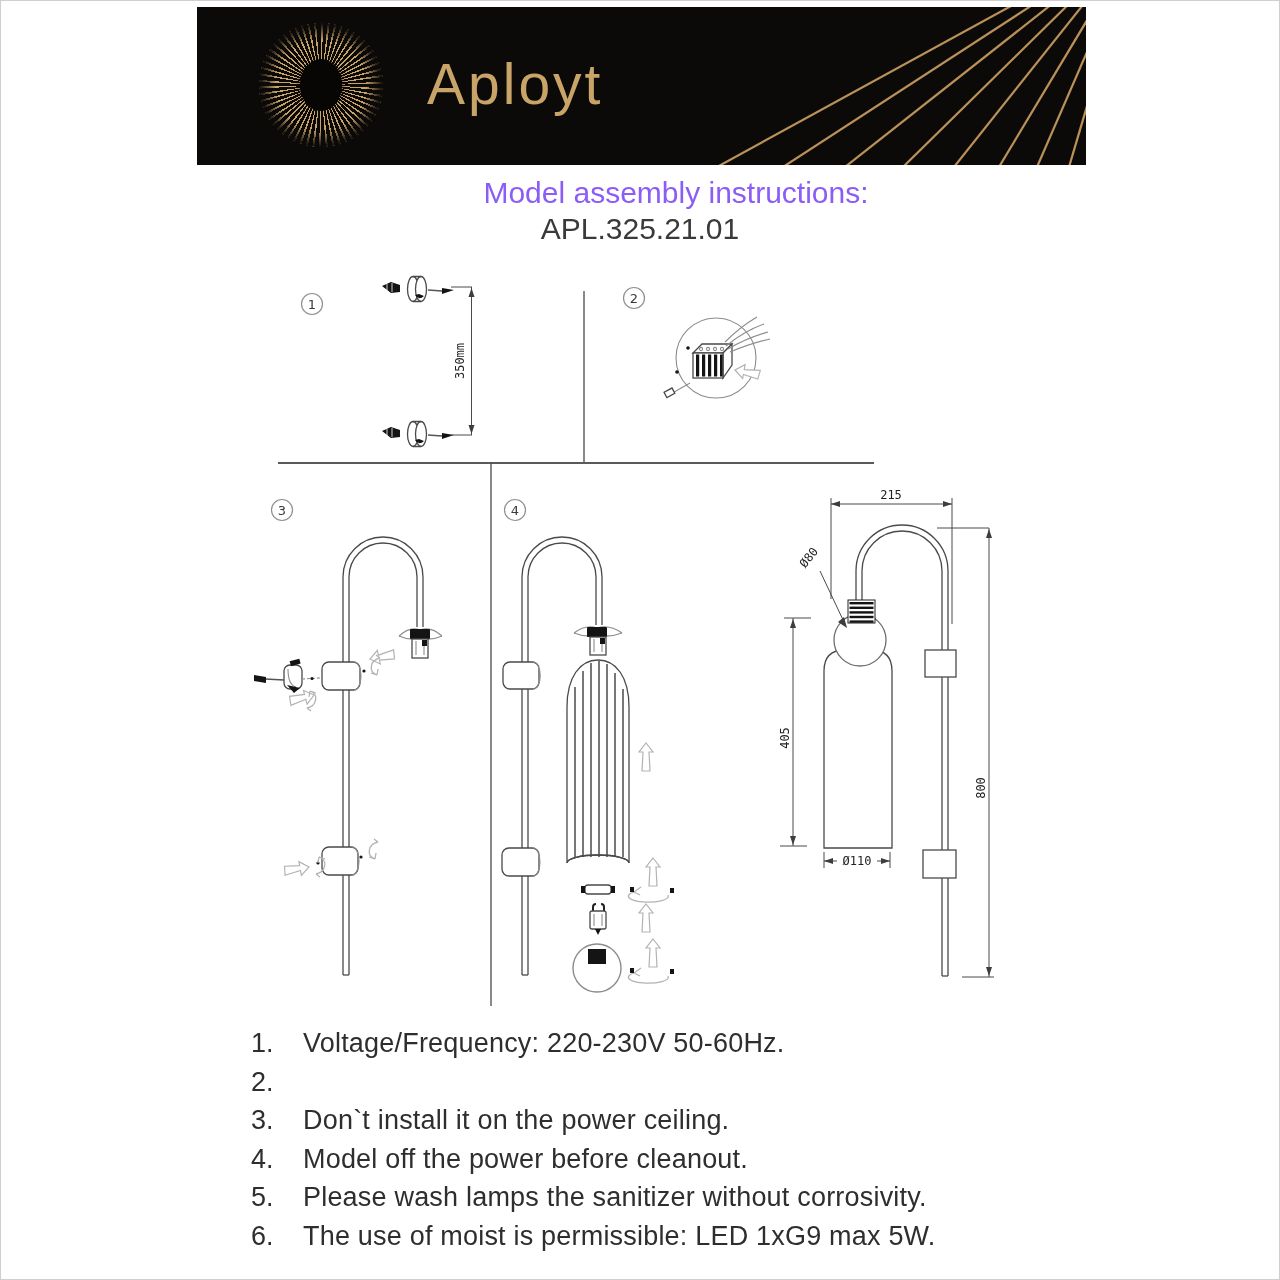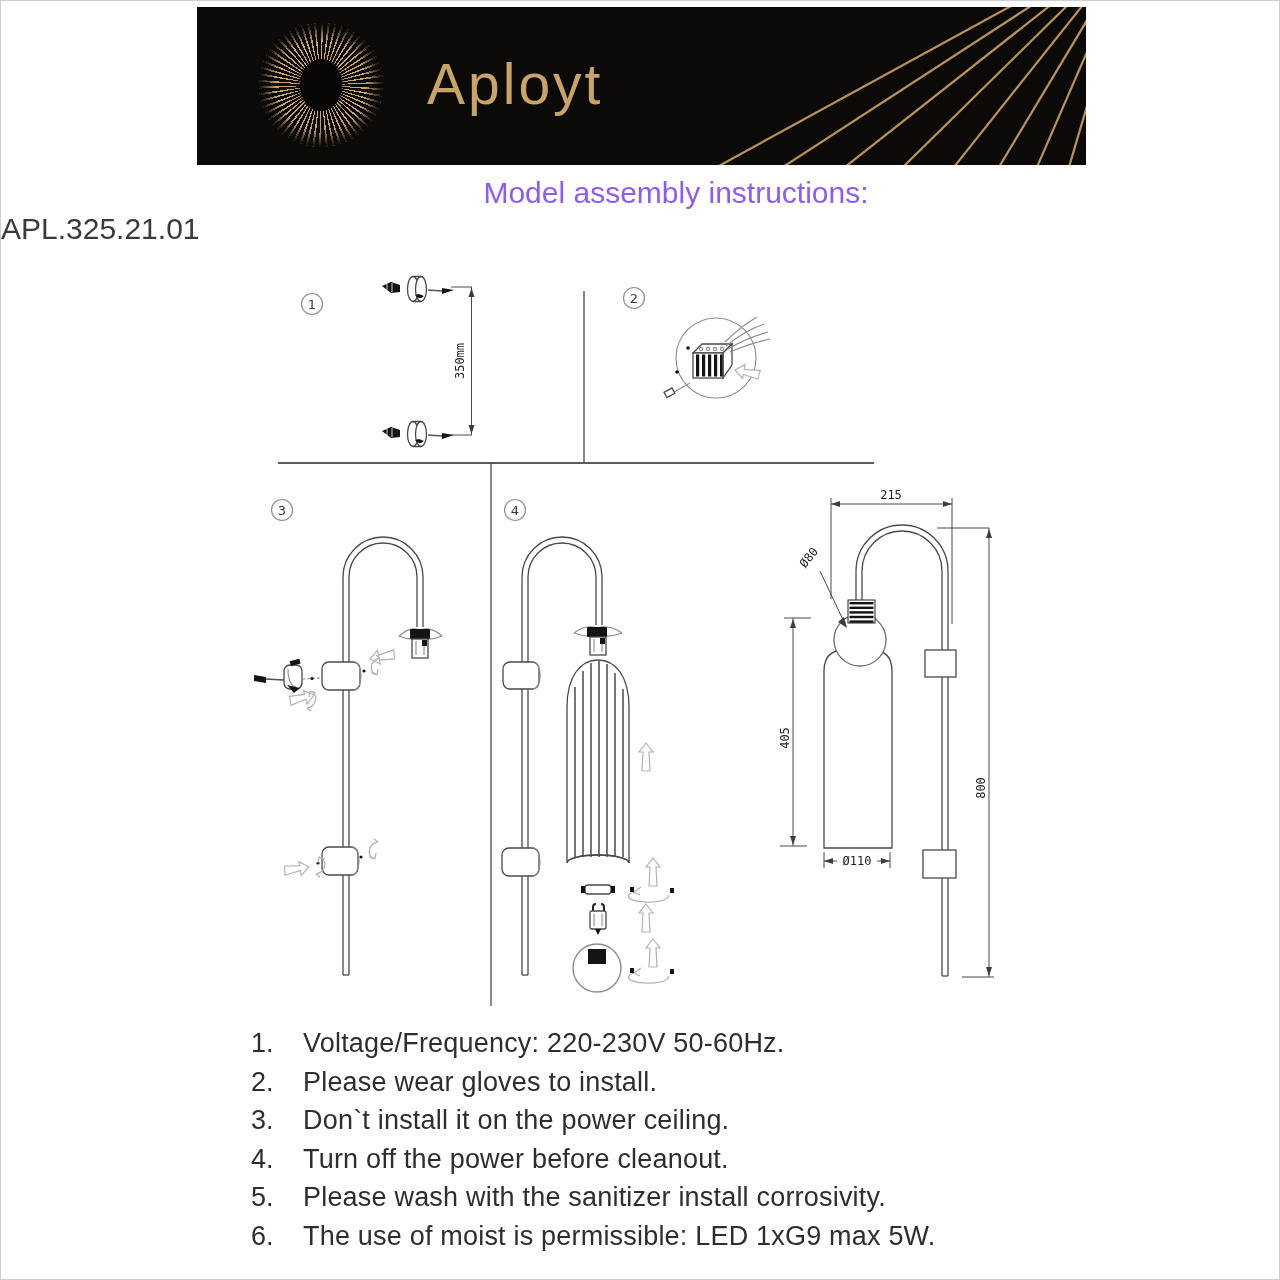--- a/index.html
+++ b/index.html
@@ -11,21 +11,21 @@
   .sunburst-rays{position:absolute;inset:0;border-radius:50%;
         background:repeating-conic-gradient(#c9a468 0deg 2deg,#0c0a08 2deg 6.2deg);}
   .sunburst-fade{position:absolute;inset:0;border-radius:50%;
         background:radial-gradient(closest-side,rgba(12,10,8,1) 0 18%,rgba(12,10,8,0) 42%,rgba(12,10,8,0) 72%,#0c0a08 100%);}
   .sunburst-core{position:absolute;left:41px;top:36px;width:42px;height:52px;border-radius:50%;background:#070605;}
   .brand{position:absolute;left:230px;top:44px;font-size:57px;font-weight:100;color:#c9a468;
          letter-spacing:3px;font-family:"Liberation Sans",sans-serif;}
   .corner-rays{position:absolute;inset:0;}
   
   .title-line1{position:absolute;left:0;top:175px;width:100%;text-align:center;font-size:30px;color:#8b5cf6;margin-left:36px;}
-  .title-line2{position:absolute;left:0;top:211px;width:100%;text-align:left;font-size:30px;color:#3a3a3a;}
+  .title-line2{position:absolute;left:0;top:211px;width:100%;text-align:center;font-size:30px;color:#3a3a3a;}
   
   .diagram{position:absolute;left:230px;top:255px;}
   .s{stroke:#4a4a4a;fill:none;stroke-width:1.3px;}
   .s2{stroke:#4a4a4a;fill:#fff;stroke-width:1.3px;}
   .sl{stroke:#8c8c8c;fill:none;stroke-width:1.1px;}
   .lt{stroke:#b3b3b3;fill:none;stroke-width:1.3px;}
   .lt2{stroke:#b3b3b3;fill:#fff;stroke-width:1.2px;}
   .blk{fill:#141414;stroke:none;}
   .dim{stroke:#4a4a4a;fill:none;stroke-width:1px;}
   .tri{fill:#3d3d3d;stroke:none;}
@@ -341,33 +341,32 @@
     </g>
   </svg>
 
   <div class="instructions">
     <div class="irow">
       <span class="inum">1.</span>
       <span class="itxt">Voltage/Frequency: 220-230V 50-60Hz.</span>
     </div>
     <div class="irow">
       <span class="inum">2.</span>
-      <span class="itxt">Please wear gloves to install.</span>
     </div>
     <div class="irow">
       <span class="inum">3.</span>
       <span class="itxt">Don`t install it on the power ceiling.</span>
     </div>
     <div class="irow">
       <span class="inum">4.</span>
-      <span class="itxt">Turn off the power before cleanout.</span>
+      <span class="itxt">Model off the power before cleanout.</span>
     </div>
     <div class="irow">
       <span class="inum">5.</span>
-      <span class="itxt">Please wash with the sanitizer install corrosivity.</span>
+      <span class="itxt">Please wash lamps the sanitizer without corrosivity.</span>
     </div>
     <div class="irow">
       <span class="inum">6.</span>
       <span class="itxt">The use of moist is permissible: LED 1xG9 max 5W.</span>
     </div>
   </div>
 
 </div>
 
 </body></html>

